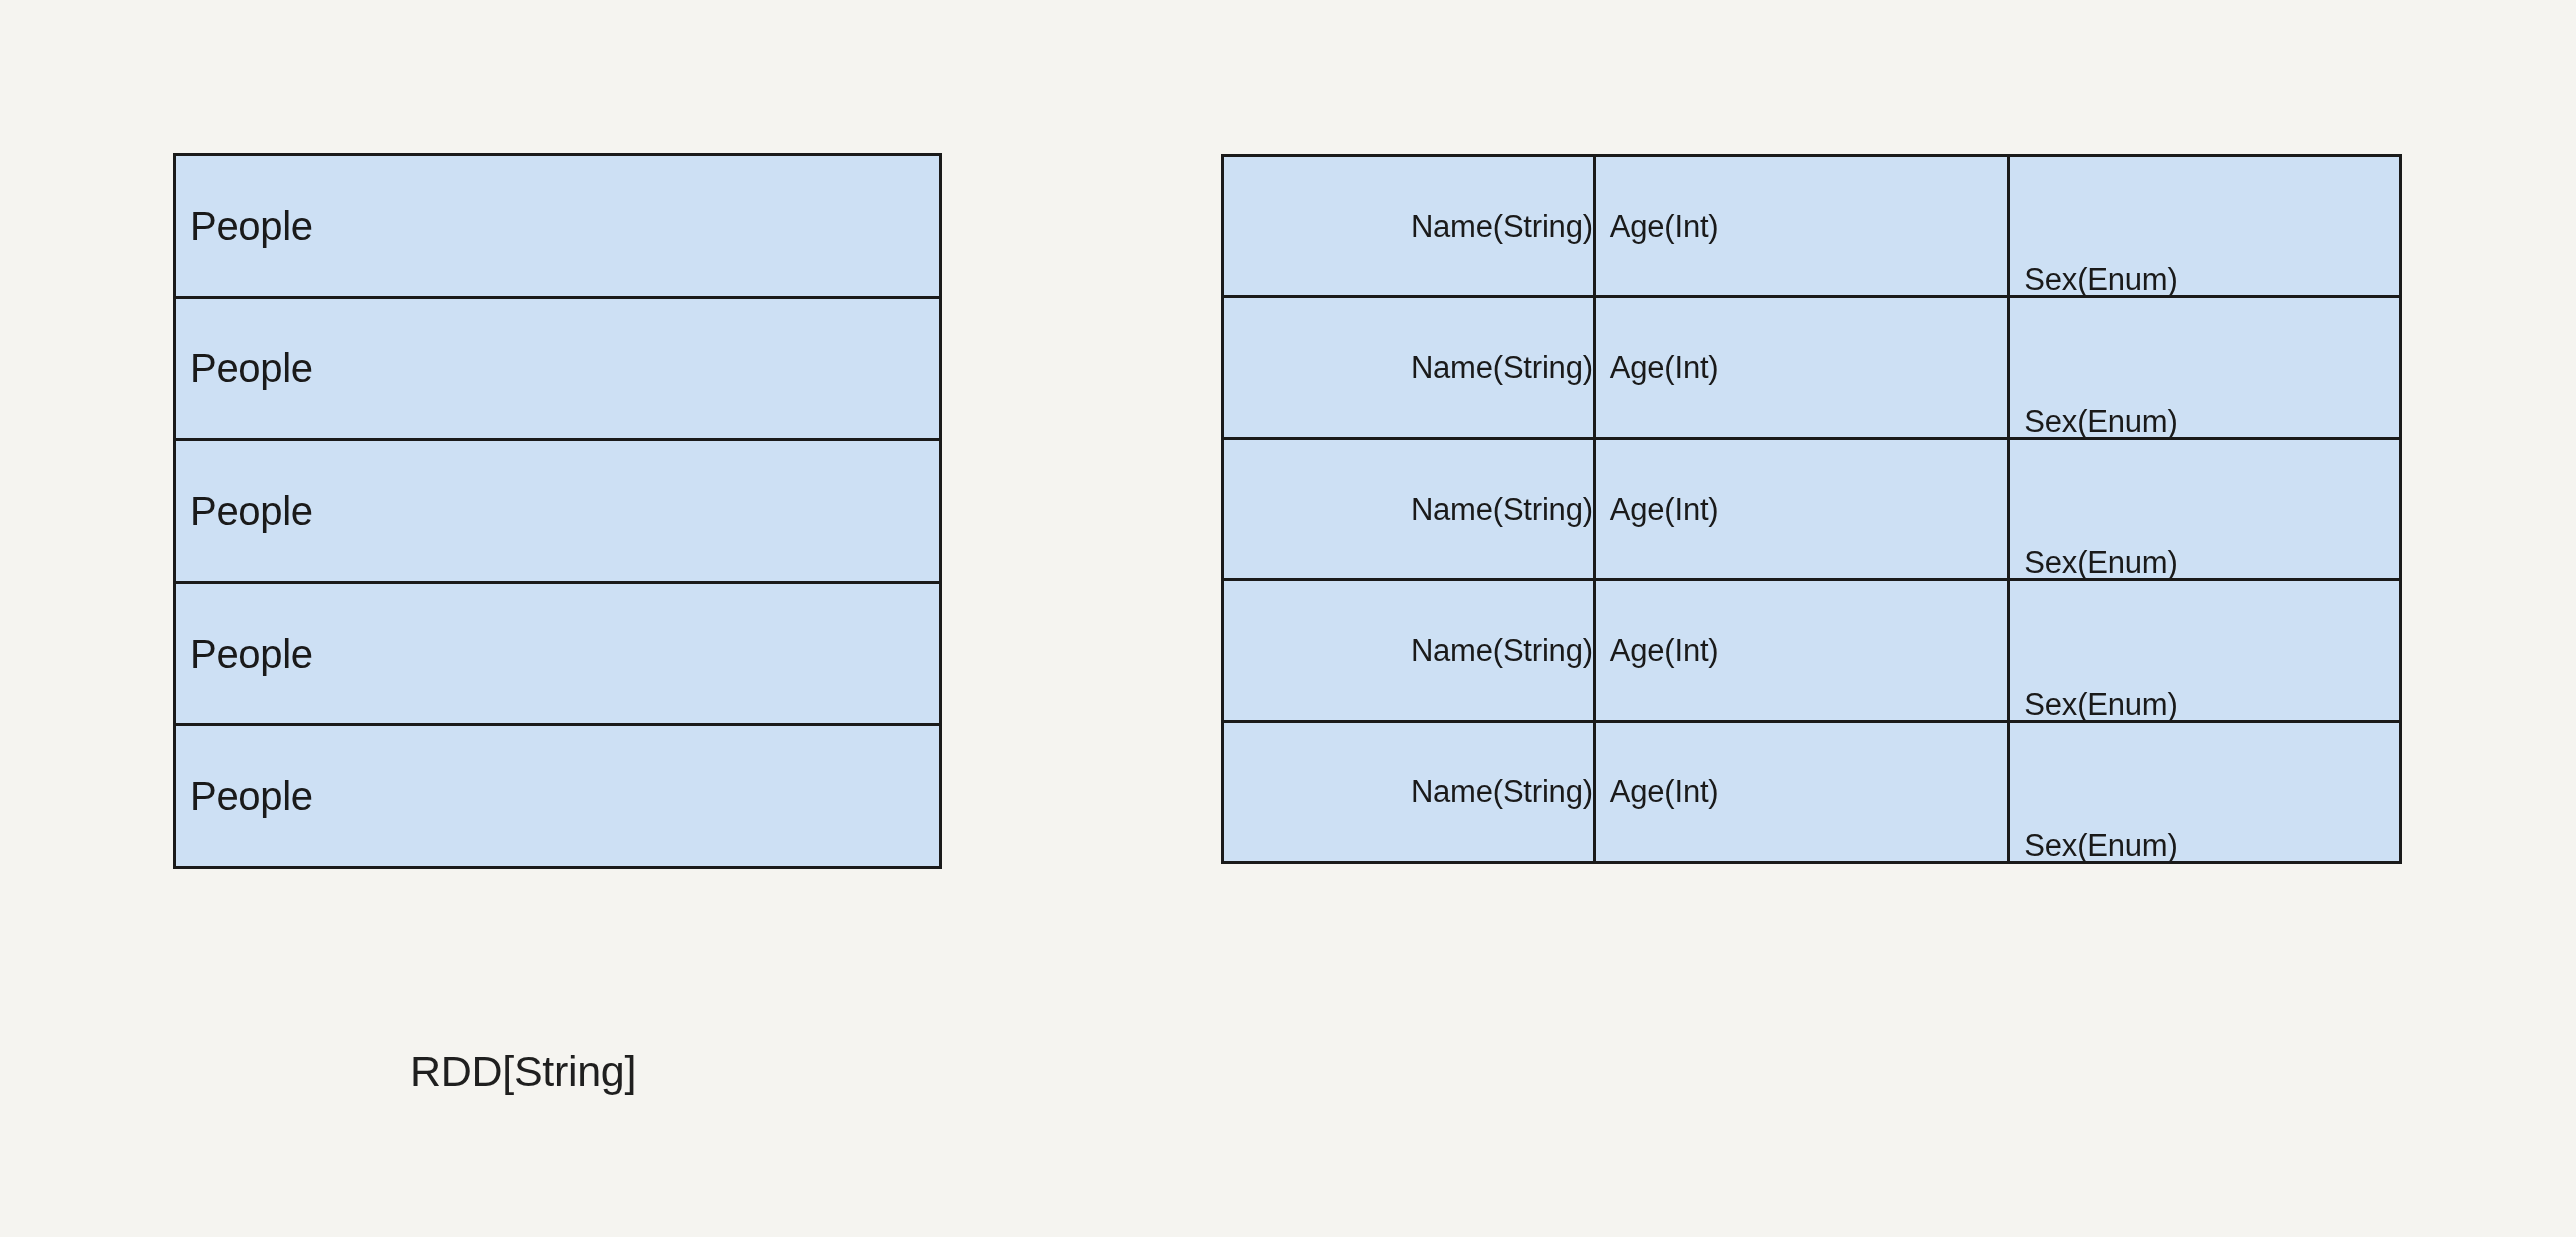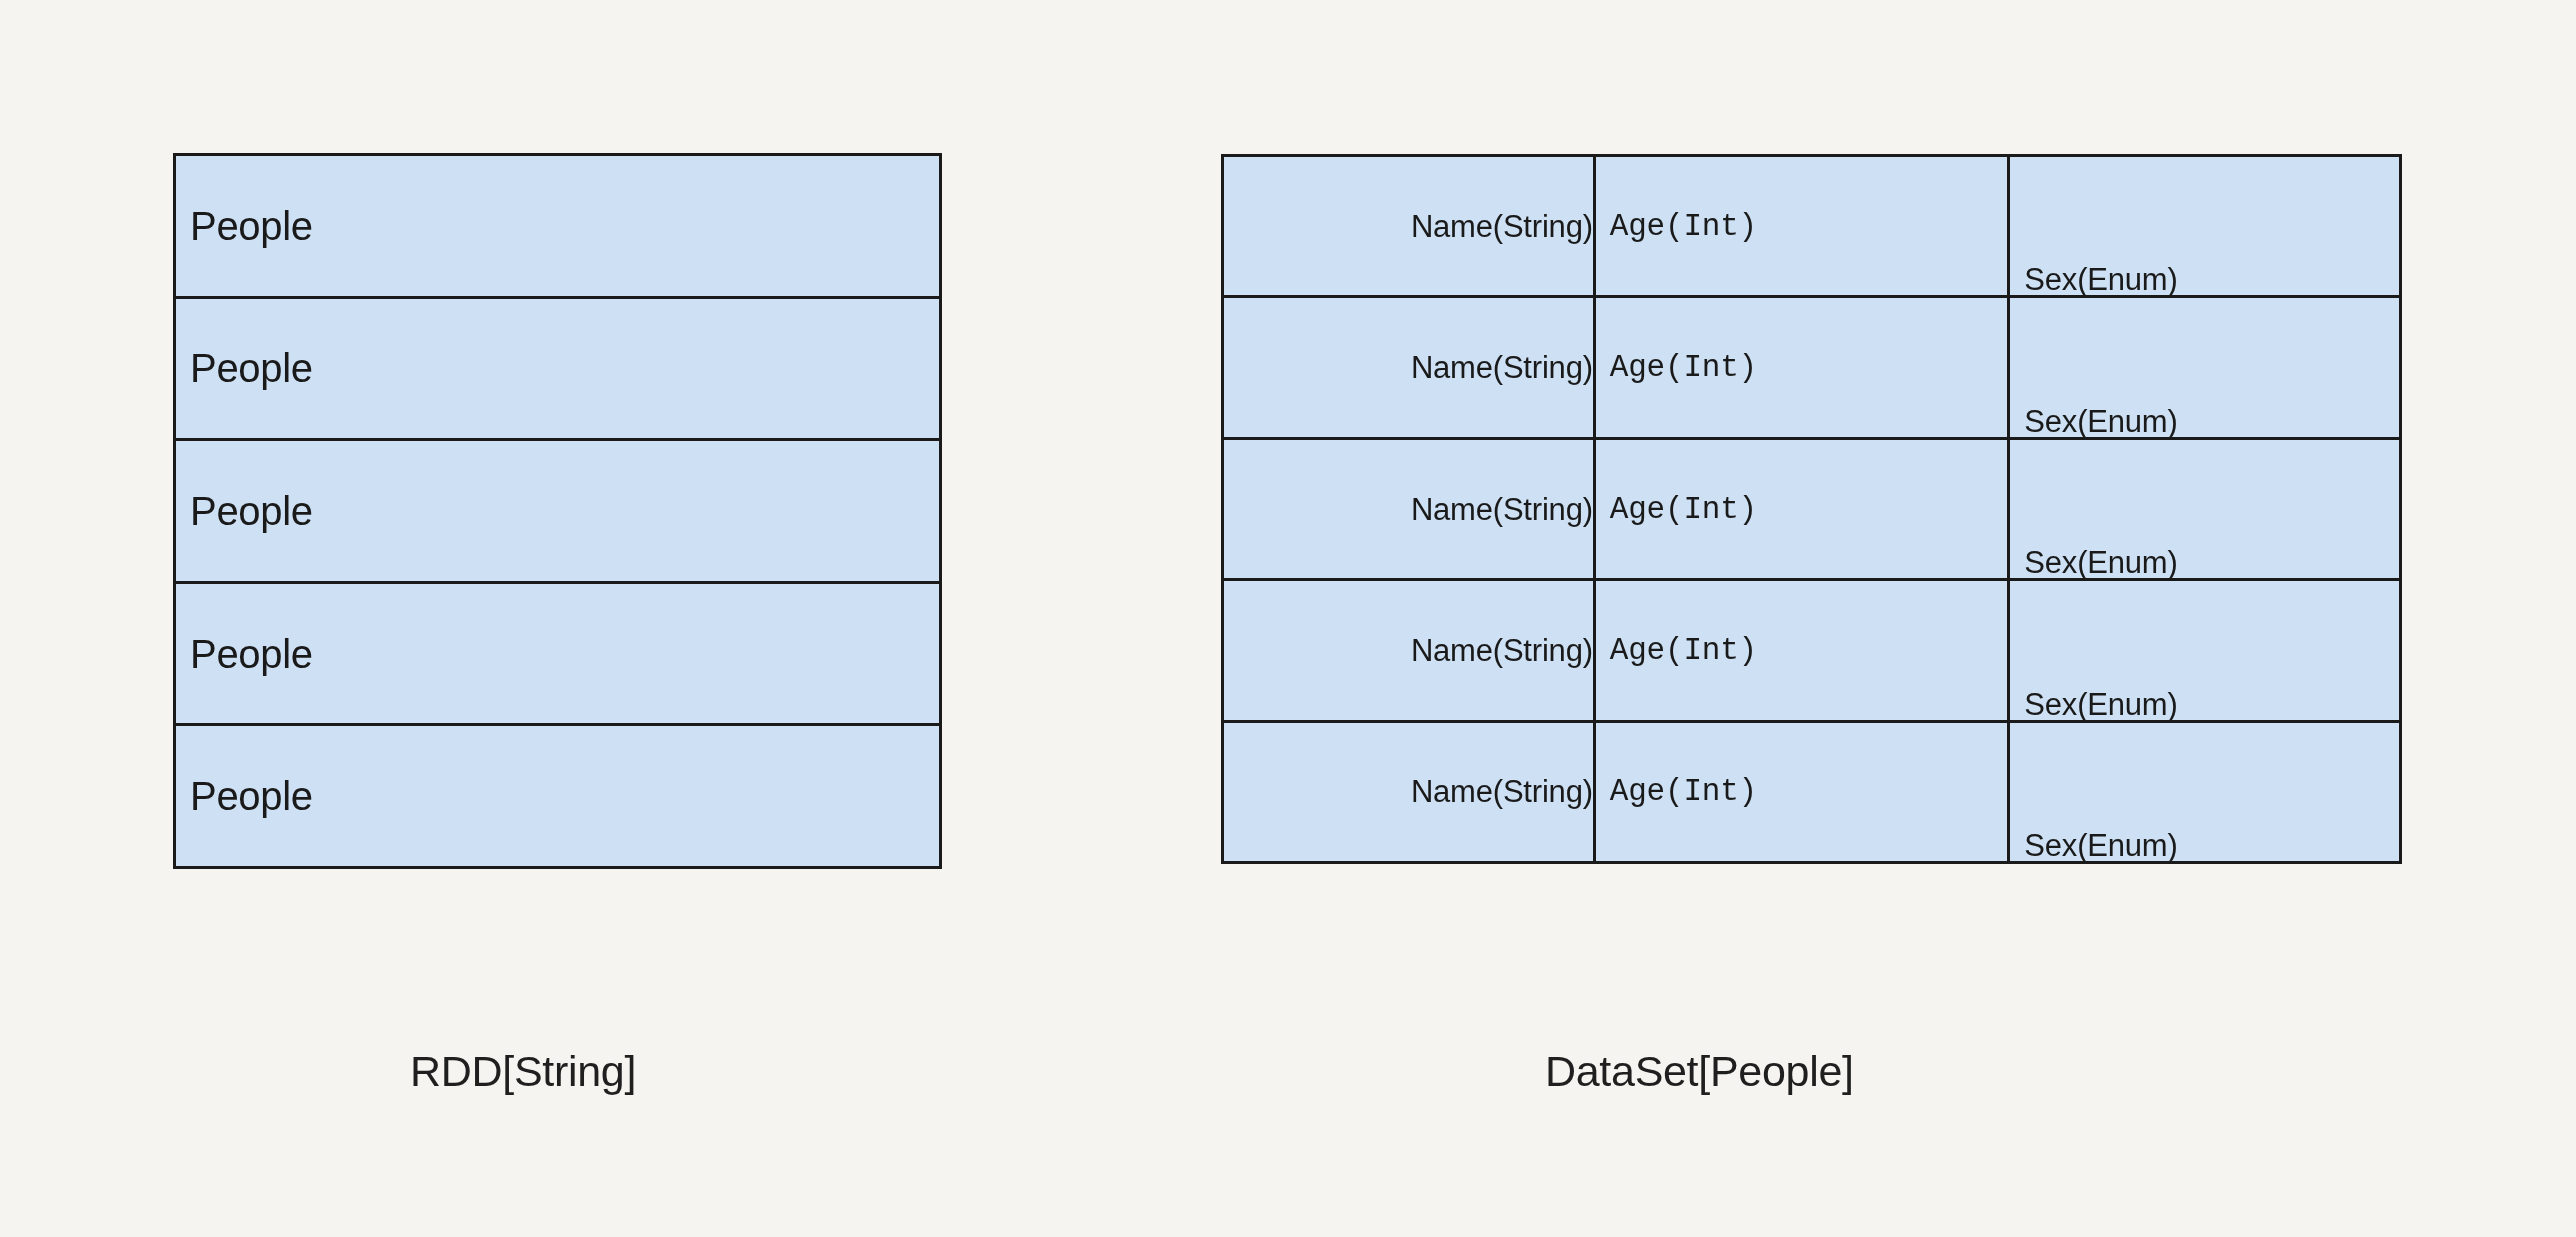--- a/index.html
+++ b/index.html
@@ -82,21 +82,21 @@
     align-items: center;
     padding-left: 14px;
     border-right: 3.2px solid #1a1a1a;
     background: #cde0f4;
     overflow: hidden;
   }
   .ds-cell:last-child {
     border-right: none;
   }
   .ds-col-0 { width: 374px; justify-content: flex-end; }
-  .ds-col-1 { width: 417px; font-family: Liberation Mono, monospace; }
+  .ds-col-1 { width: 417px; }
   .ds-col-2 { width: 391px; align-items: flex-end; }
   .ds-cell-label {
     font-size: 31px;
     line-height: 1;
     color: #1a1a1a;
     letter-spacing: -0.2px;
     white-space: nowrap;
   }
 
   
@@ -204,16 +204,15 @@
         <span class="ds-cell-label">Age(Int)</span>
       </div>
       <div class="ds-cell ds-col-2">
         <span class="ds-cell-label">Sex(Enum)</span>
       </div>
     </div>
 
   </div>
 
   <div class="caption" id="caption-rdd">RDD[String]</div>
-  <div class="caption" id="caption-dataset">DataSet[People]</div>
 
 </div>
 
 
 </body></html>

